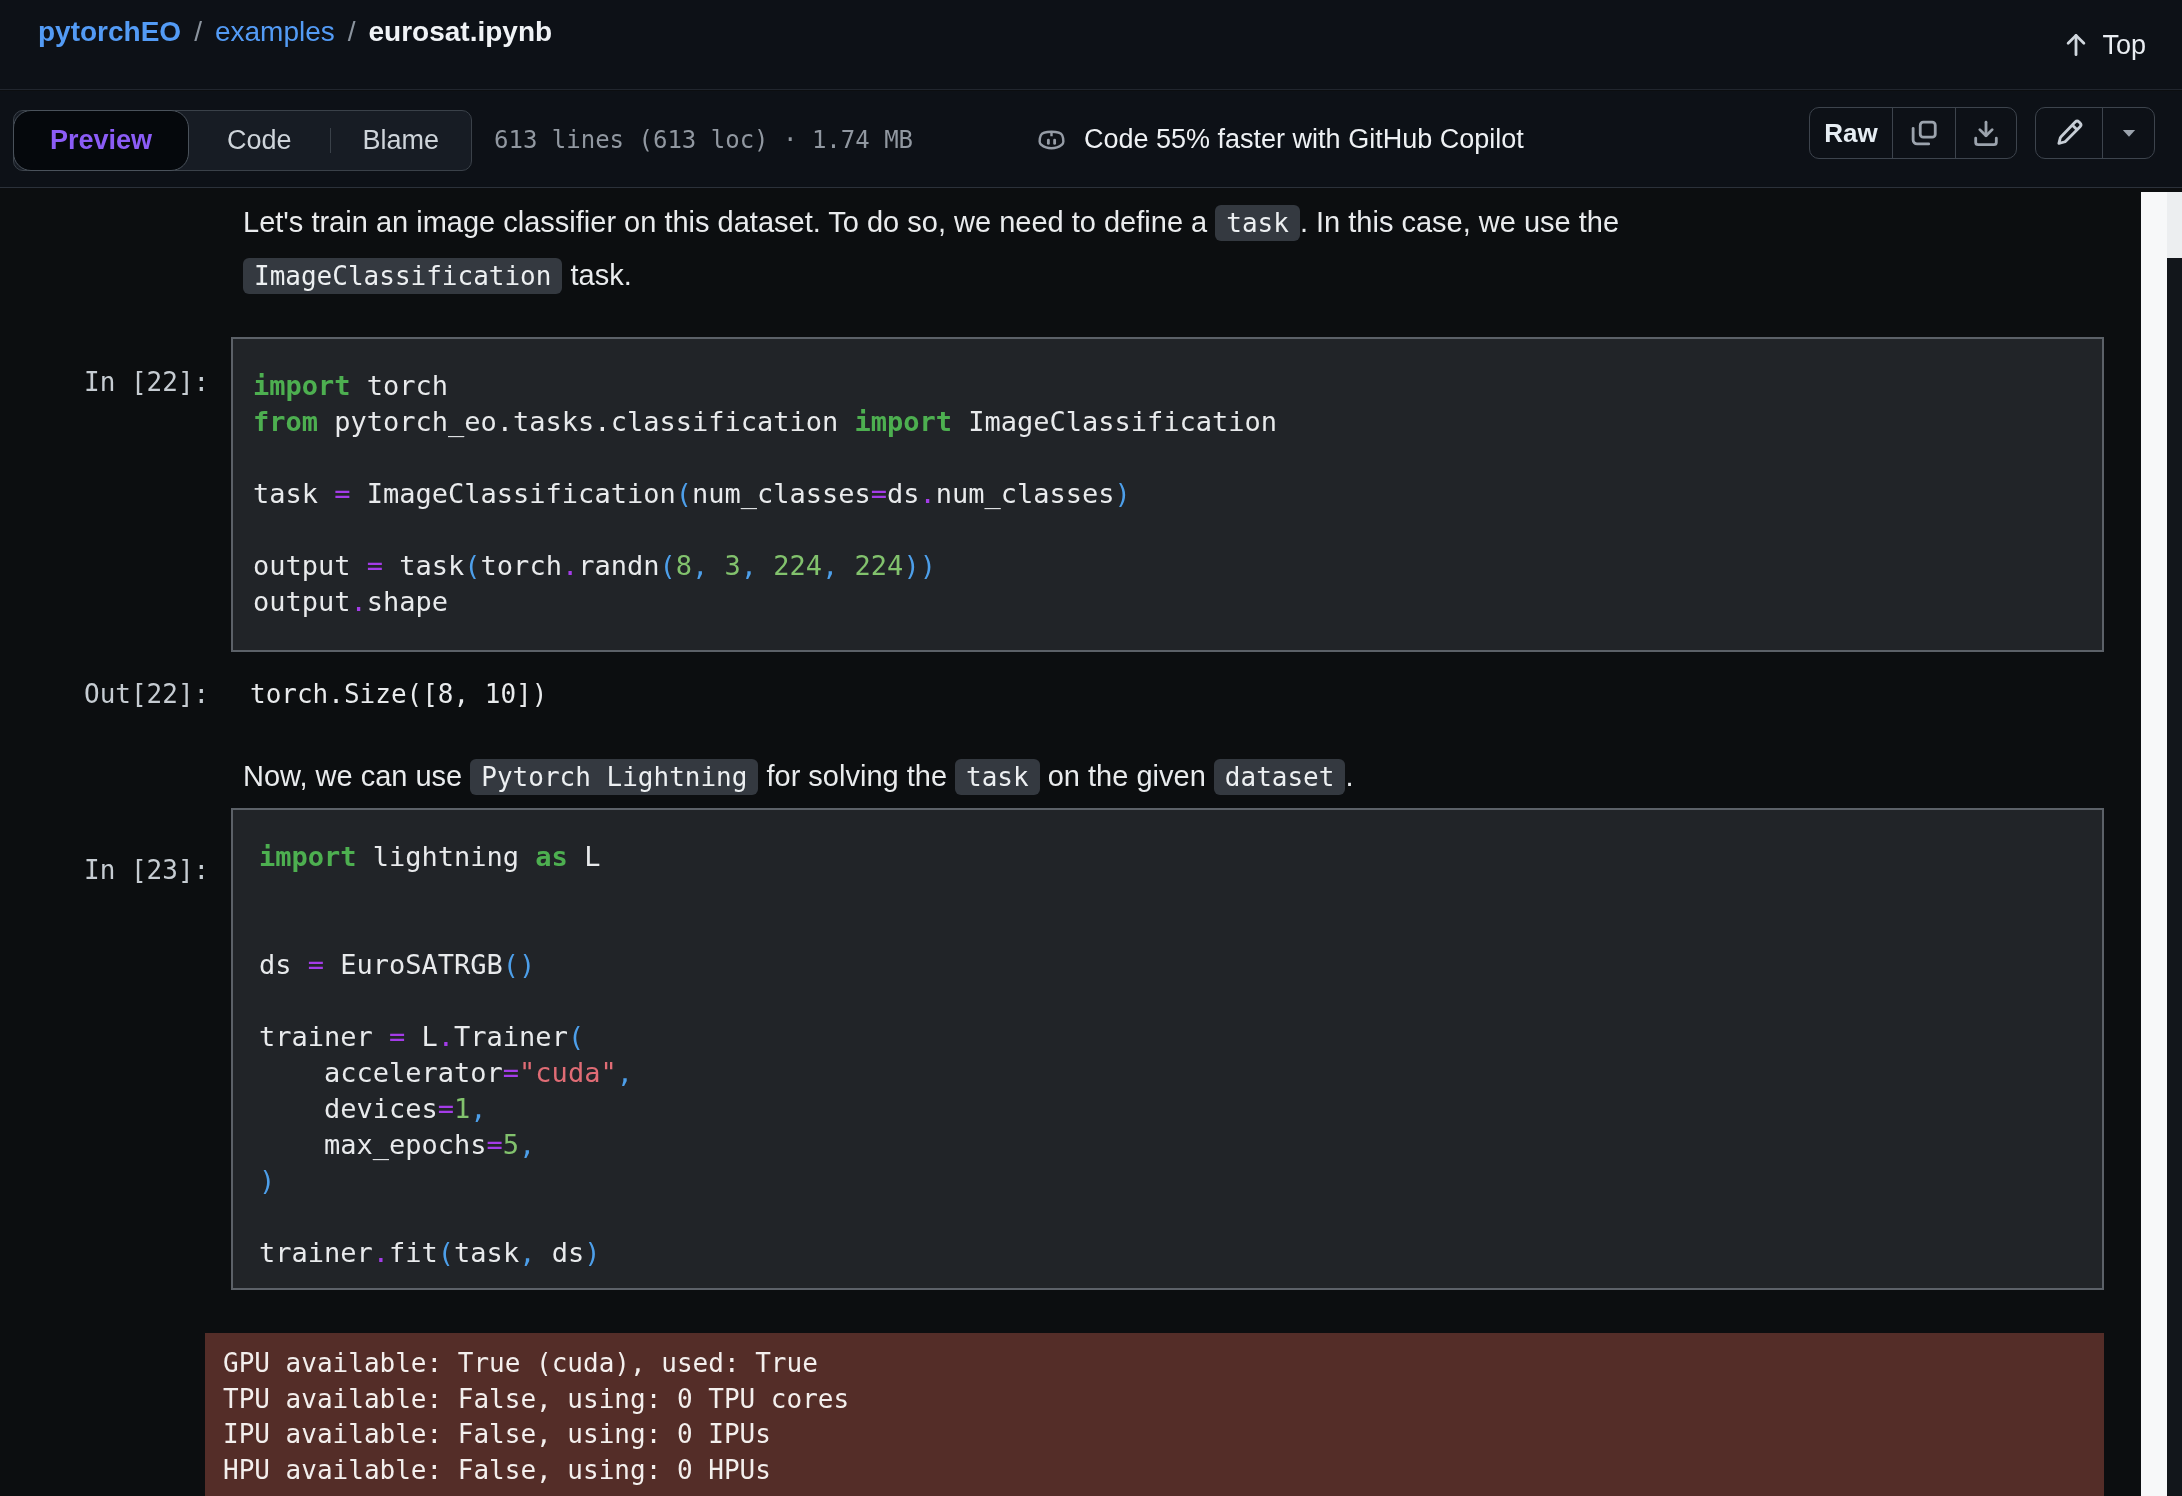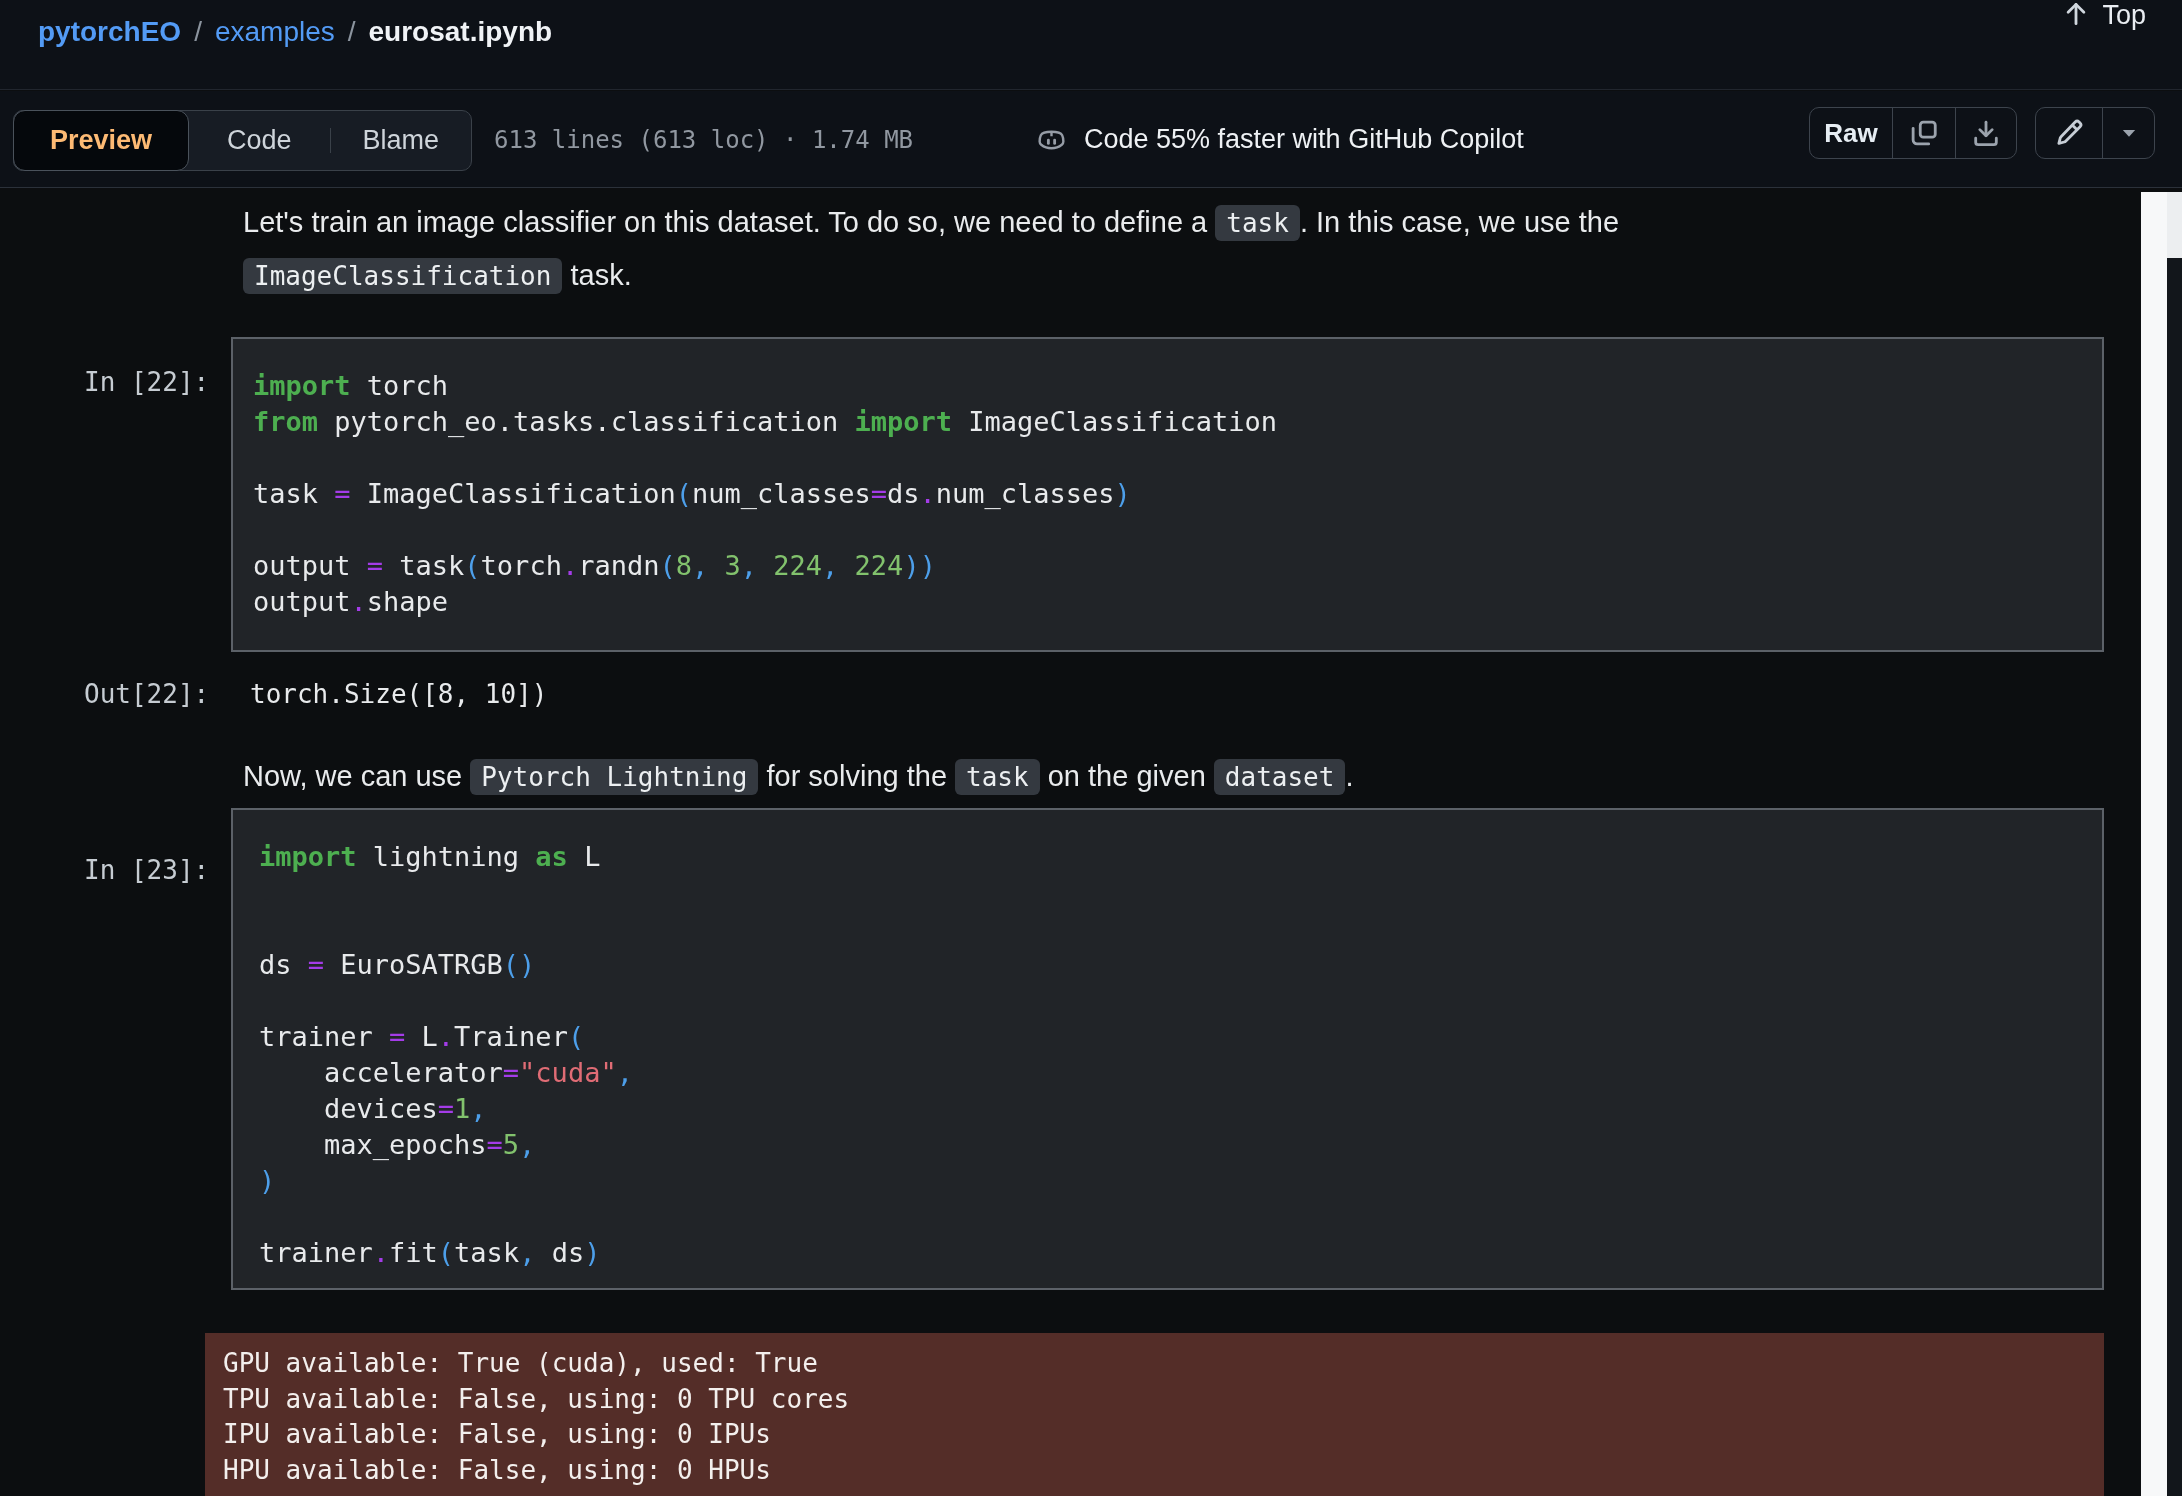--- a/index.html
+++ b/index.html
@@ -7,29 +7,29 @@
        font-family:"Liberation Sans",sans-serif;}
   
   .topbar{position:absolute;left:0;top:0;width:2182px;height:90px;background:#0d1117;
           border-bottom:1px solid #21262e;box-sizing:border-box;}
   .breadcrumb{position:absolute;left:38px;top:0;height:64px;display:flex;align-items:center;
               font-size:28px;white-space:pre;}
   .crumb-repo{color:#539bf5;font-weight:700;text-decoration:none;cursor:pointer;}
   .crumb-sep{color:#8b949e;margin:0 13px;font-weight:400;}
   .crumb-folder{color:#539bf5;font-weight:400;text-decoration:none;cursor:pointer;}
   .crumb-file{color:#f0f3f6;font-weight:700;}
-  .top-link{position:absolute;right:36px;top:0;height:90px;display:flex;align-items:flex-start;gap:12px;
+  .top-link{position:absolute;right:36px;top:0;height:90px;display:flex;align-items:center;gap:12px;
             color:#e9edf2;font-size:27px;cursor:pointer;}
   
   .toolbar{position:absolute;left:0;top:91px;width:2182px;height:97px;background:#0d1117;
            border-bottom:1px solid #2b313a;box-sizing:border-box;}
   .seg{position:absolute;left:13px;top:19px;width:459px;height:61px;background:#171c24;
        border:1px solid #3a4149;border-radius:10px;display:flex;align-items:stretch;box-sizing:border-box;}
   .seg-preview{width:174px;margin:-1px 0 -1px -1px;background:#05080c;border:1px solid #4a525b;
-       border-radius:12px;display:flex;align-items:center;justify-content:center;color:#fdba74;
+       border-radius:18px;display:flex;align-items:center;justify-content:center;color:#8b5cf6;
        font-weight:700;font-size:27px;cursor:pointer;}
   .seg-item{flex:1;display:flex;align-items:center;justify-content:center;color:#ced4da;
        font-size:27px;font-weight:500;cursor:pointer;}
   .seg-div{width:1px;background:#3a4149;margin:17px 0;}
   .meta{position:absolute;left:494px;top:0;height:97px;display:flex;align-items:center;
         font-family:"DejaVu Sans Mono",monospace;font-size:24px;color:#9198a1;}
   .copilot{position:absolute;left:1033px;top:0;height:97px;display:flex;align-items:center;gap:14px;
         color:#eef1f4;font-size:27px;cursor:pointer;}
   .btngroup{position:absolute;top:16px;height:52px;border:1px solid #3d444d;border-radius:10px;
         display:flex;background:#0d1117;box-sizing:border-box;overflow:hidden;}

